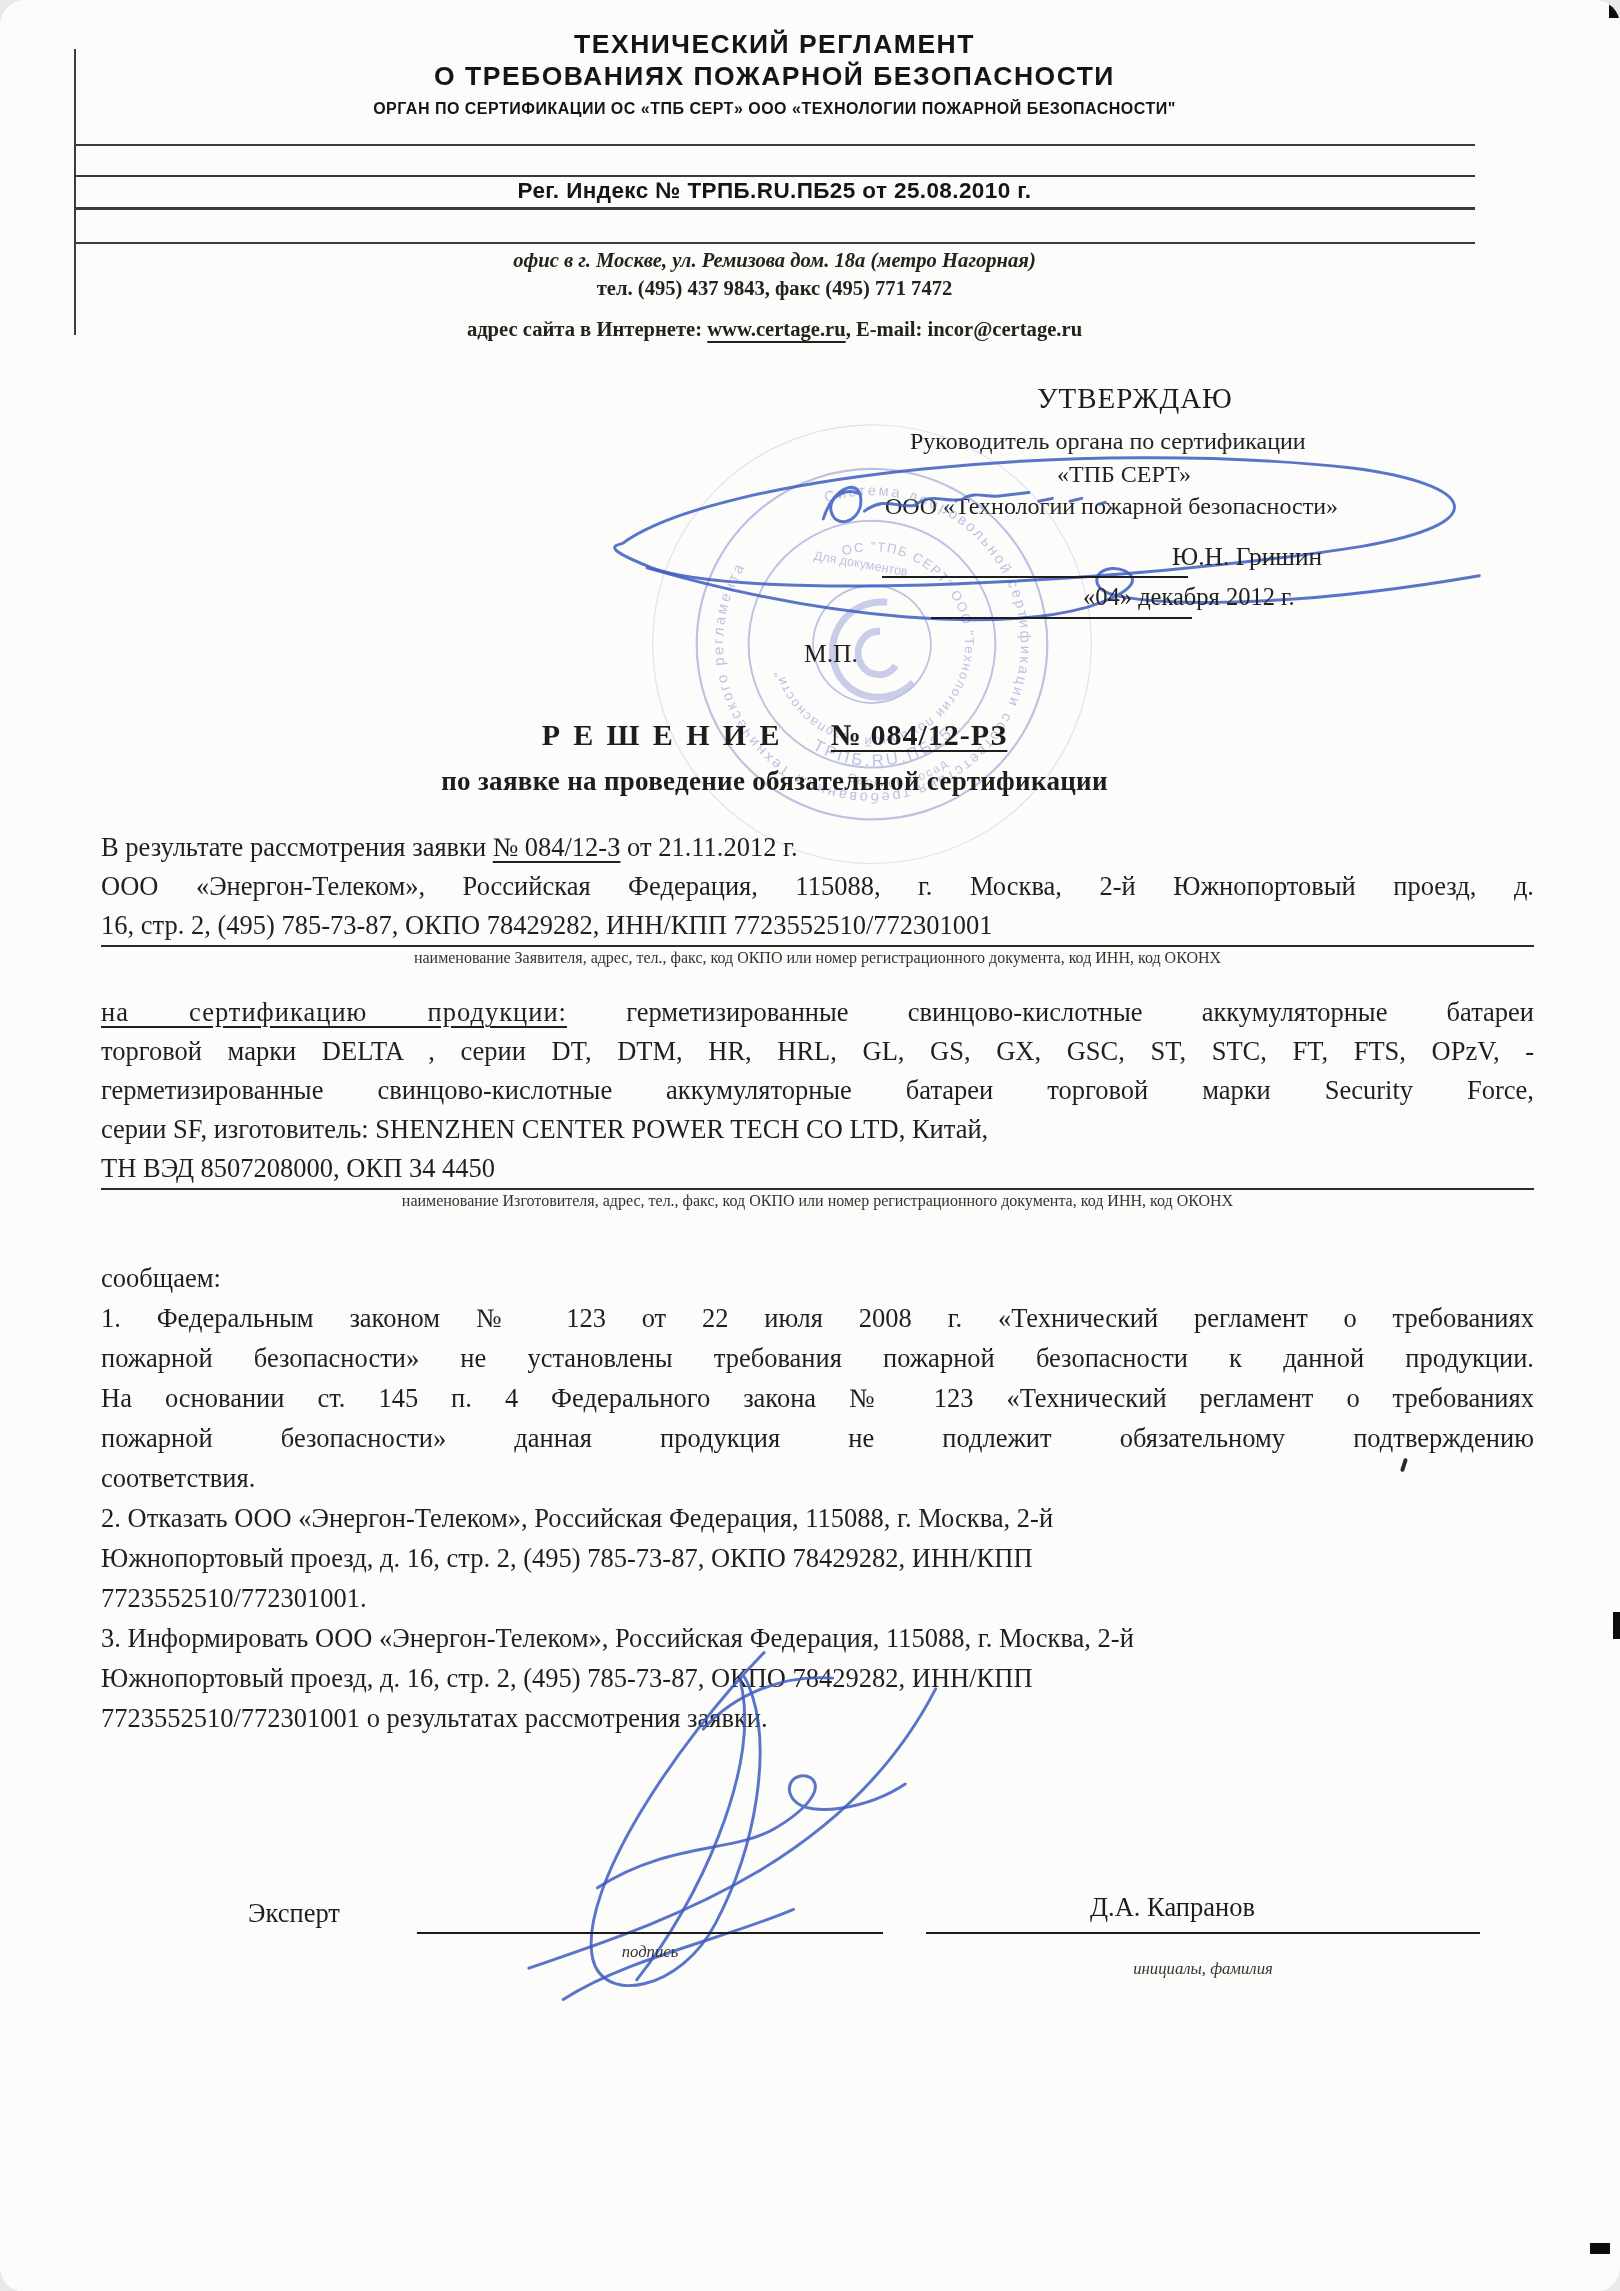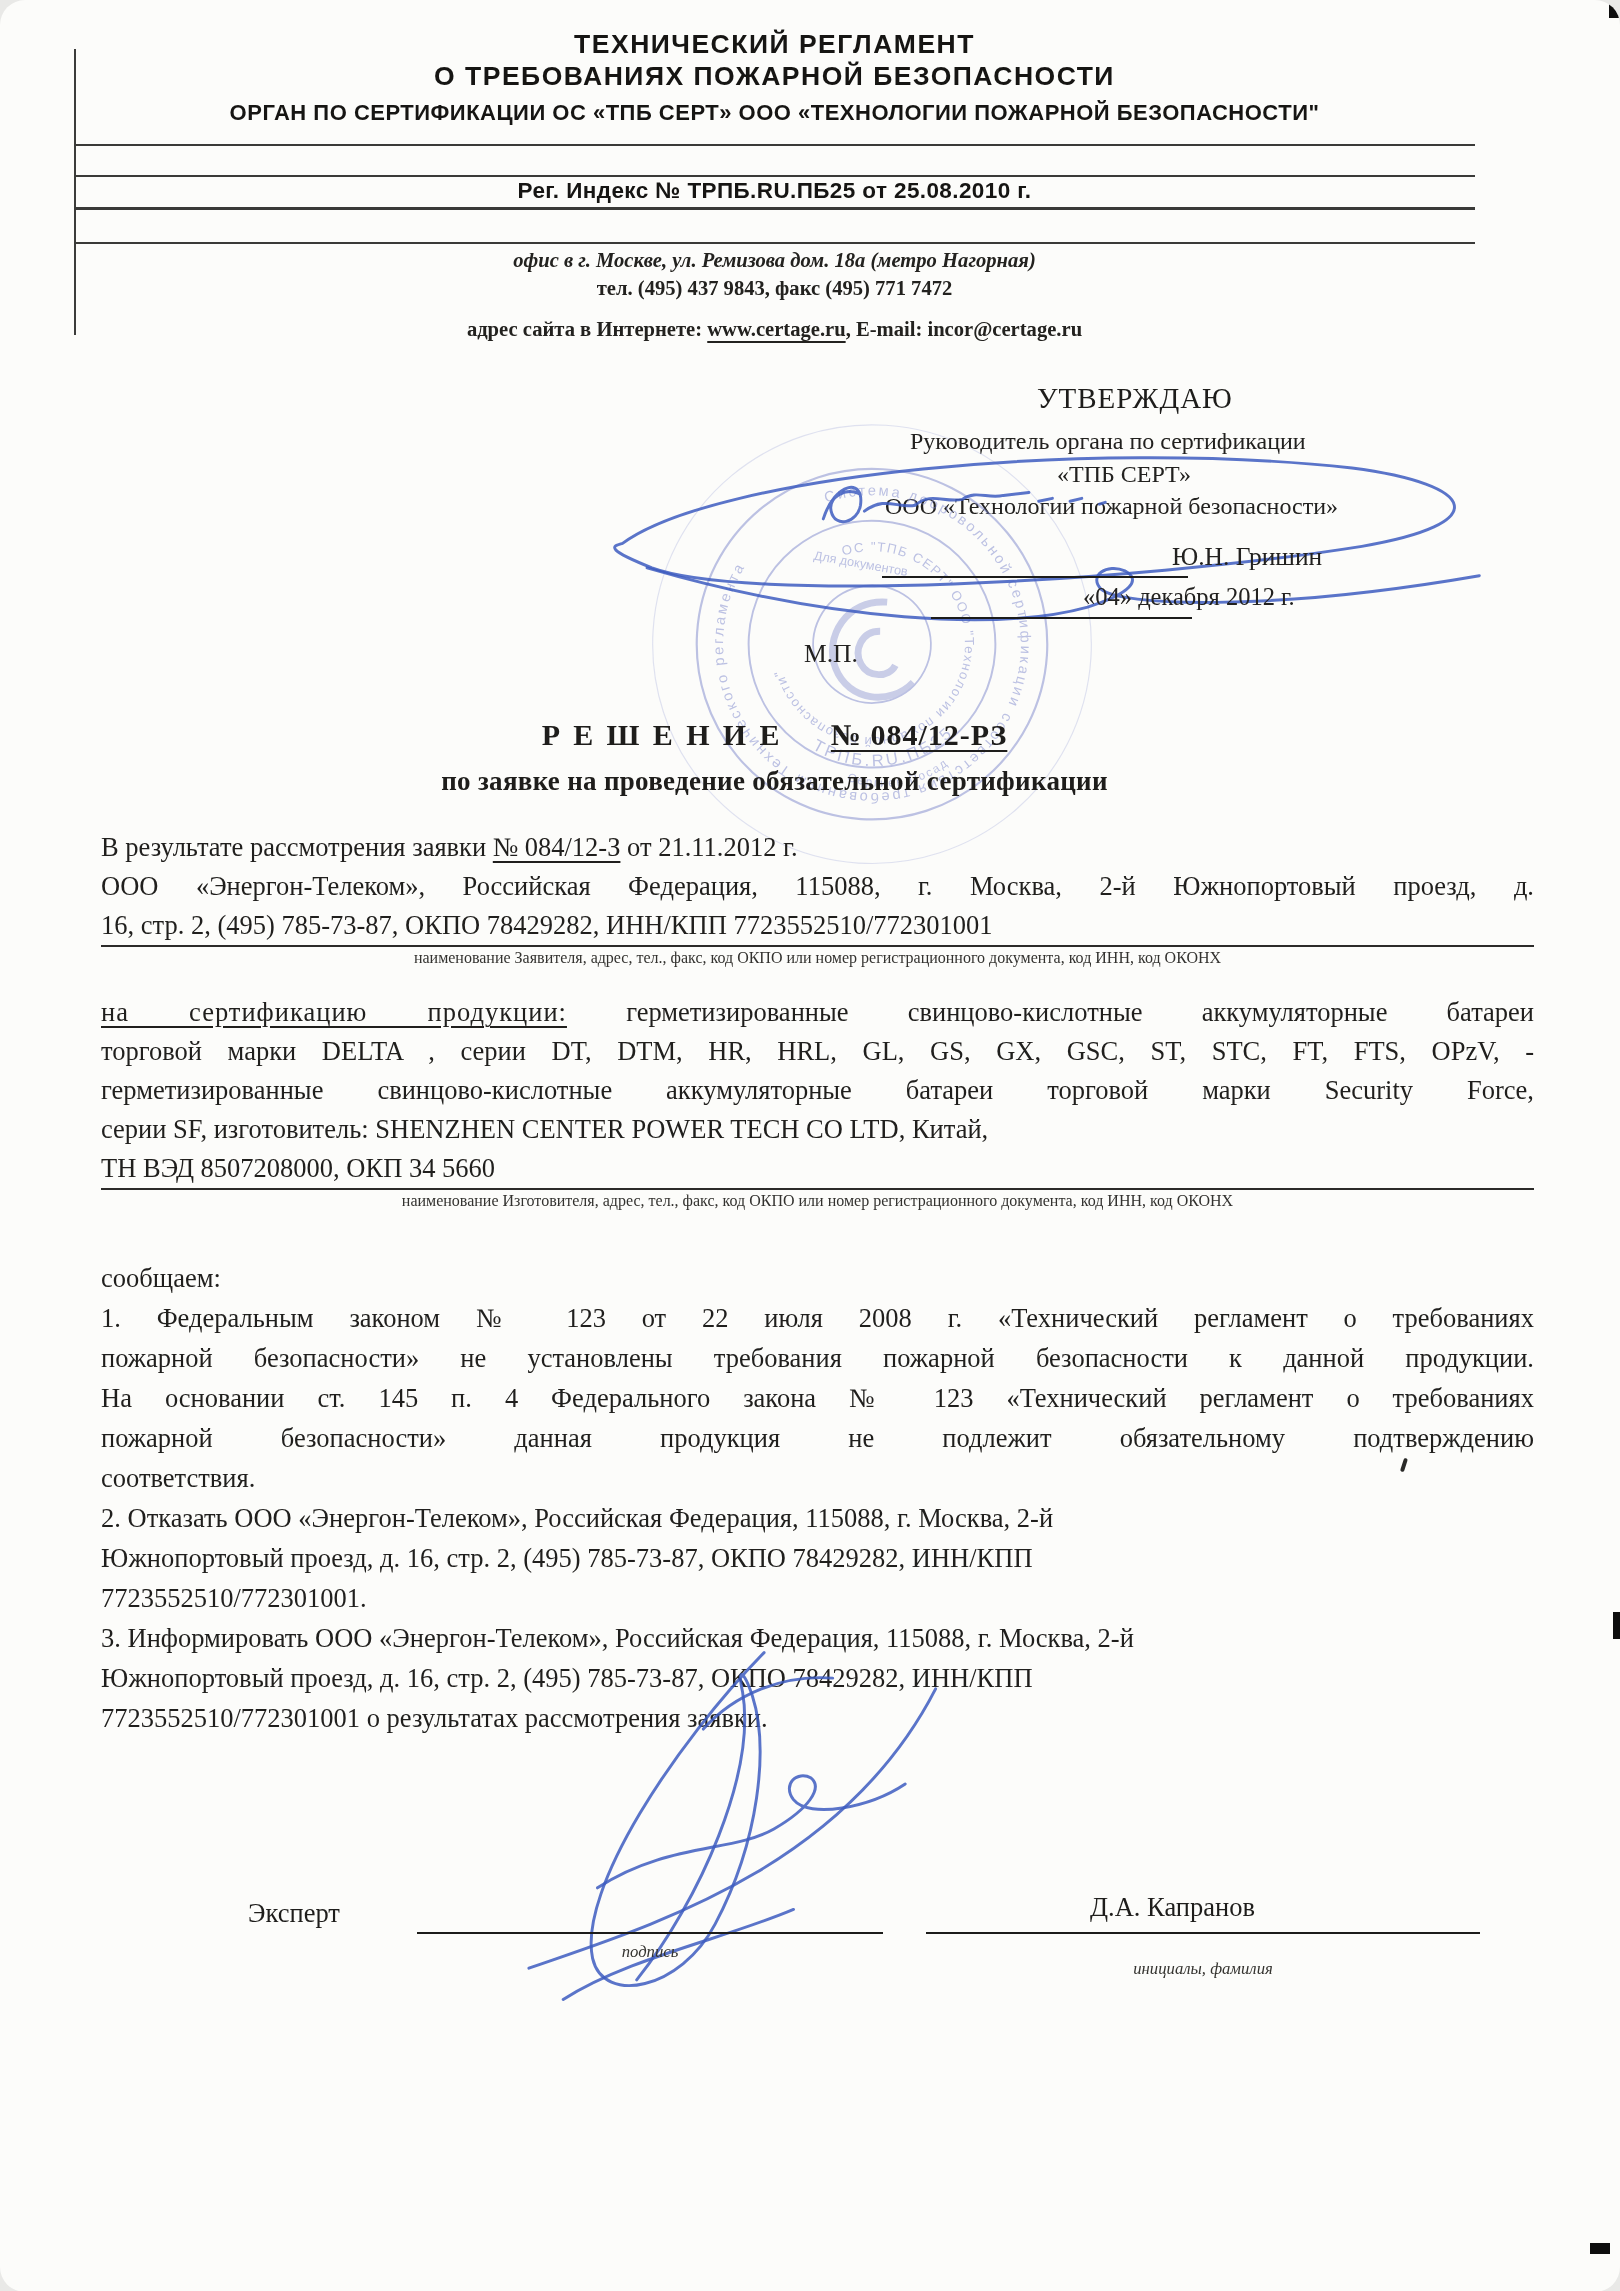--- a/index.html
+++ b/index.html
@@ -6,21 +6,21 @@
   body{width:1620px;height:2292px;background:#e9e9e7;font-family:"Liberation Serif",serif;}
   .page{position:relative;width:1620px;height:2292px;background:#fcfcfa;overflow:hidden;color:#1e1d1b;border-radius:25px;}
   .abs{position:absolute;}
   .serif{font-family:"Liberation Serif",serif;}
   .b{font-weight:bold;}
   .i{font-style:italic;}
   .ctr{text-align:center;}
   .hline{position:absolute;background:#3a3a38;height:2px;}
   
   .hdr-title{left:74px;width:1401px;text-align:center;font-weight:bold;font-family:"Liberation Sans",sans-serif;letter-spacing:1.5px;font-size:26.5px;color:#161513;}
-  .hdr-org{font-size:22px;letter-spacing:0.5px;}
+  .hdr-org{font-size:16px;letter-spacing:0.5px;}
   .reg{font-size:22.5px;letter-spacing:0.3px;}
   .addr{font-size:20.6px;color:#23221f;}
   
   .bodyblock{left:101px;top:828px;width:1433px;font-size:26.5px;line-height:39px;color:#201f1d;}
   .row{height:39px;white-space:nowrap;}
   .jrow{height:39px;text-align:justify;text-align-last:justify;white-space:normal;}
   .caption{font-size:16px;color:#33322f;text-align:center;height:24.5px;line-height:21.6px;white-space:nowrap;}
   .rule{border-bottom:2px solid #2c2b29;}
   .u{text-decoration:underline;text-underline-offset:4.9px;text-decoration-thickness:2px;}
   .p1{line-height:40px;}
@@ -110,21 +110,21 @@
     <div class="row rule">16, стр. 2, (495) 785-73-87, ОКПО 78429282, ИНН/КПП 7723552510/772301001</div>
     <div class="caption">наименование Заявителя, адрес, тел., факс, код ОКПО или номер регистрационного документа, код ИНН, код ОКОНХ</div>
 
     <div style="height:21.6px;"></div>
     <div class="jrow">
       <span class="u" style="letter-spacing:1px;">на сертификацию продукции:</span><span> герметизированные свинцово-кислотные аккумуляторные батареи</span>
     </div>
     <div class="jrow">торговой марки DELTA , серии DT, DTM, HR, HRL, GL, GS, GX, GSC, ST, STC, FT, FTS, OPzV, -</div>
     <div class="jrow">герметизированные свинцово-кислотные аккумуляторные батареи торговой марки Security Force,</div>
     <div class="row">серии SF,  изготовитель: SHENZHEN CENTER POWER TECH CO LTD, Китай,</div>
-    <div class="row rule">ТН ВЭД 8507208000, ОКП 34 5660</div>
+    <div class="row rule">ТН ВЭД 8507208000, ОКП 34 4450</div>
     <div class="caption">наименование Изготовителя, адрес, тел., факс, код ОКПО или номер регистрационного документа, код ИНН, код ОКОНХ</div>
 
     <div class="row" style="margin-top:44px;">сообщаем:</div>
 
     <div class="p1">
       <div class="jrow">1. Федеральным законом № 123 от 22 июля 2008 г. «Технический регламент о требованиях</div>
       <div class="jrow">пожарной безопасности» не установлены требования пожарной безопасности к данной продукции.</div>
       <div class="jrow">На основании ст. 145 п. 4 Федерального закона № 123 «Технический регламент о требованиях</div>
       <div class="jrow">пожарной безопасности» данная продукция не подлежит обязательному подтверждению</div>
       <div class="row">соответствия.</div>

